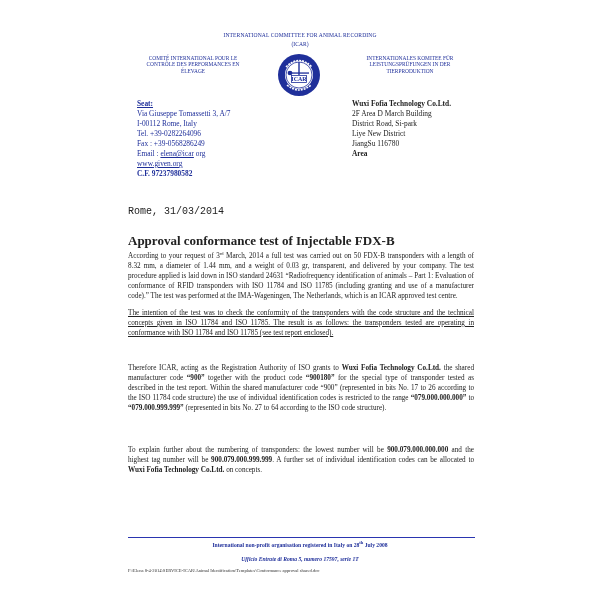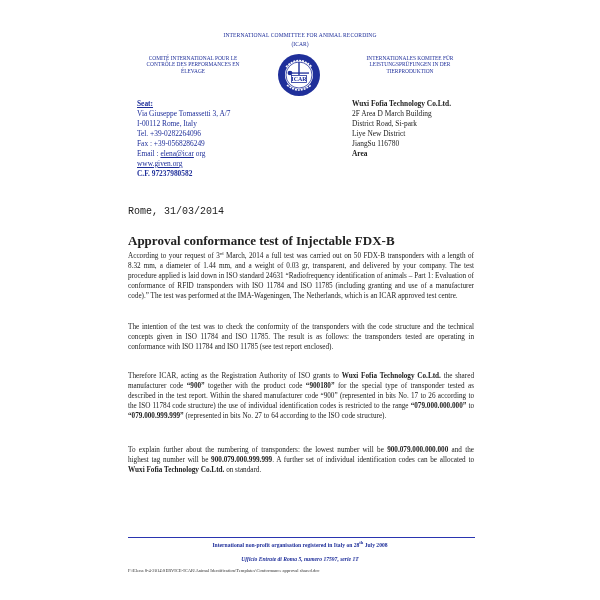--- a/index.html
+++ b/index.html
@@ -18,22 +18,22 @@
   #seat .u { text-decoration: underline; margin-top: 31px; }
   #seat b { font-weight: bold; }
 
   #recipient { top: 99px; left: 352px; font-size: 7.4px; line-height: 10px; color: #222; }
 
   #date { top: 206px; left: 128px; font-size: 10px; font-family: Liberation Mono, monospace; }
   #subject { top: 233px; left: 128px; font-size: 13px; font-weight: bold; }
 
   .para { left: 128px; width: 346px; font-size: 7.2px; line-height: 10px; text-align: justify; }
   #p1 { top: 251px; }
-  #p2 { top: 322px; }
-  #p3 { top: 371px; }
+  #p2 { top: 308px; text-decoration: underline; }
+  #p3 { top: 363px; }
   #p4 { top: 445px; }
   sup { font-size: 4.5px; vertical-align: super; line-height: 0; }
 
   #footer-line { top: 537px; left: 128px; width: 347px; height: 0; border-top: 1px solid #2a35b0; }
   #footer-1 { top: 542px; left: 0; width: 600px; text-align: center; font-size: 5.6px; font-weight: bold; }
   #footer-2 { top: 556px; left: 0; width: 600px; text-align: center; font-size: 5.6px; font-style: italic; font-weight: bold; }
   #footer-path { top: 568px; left: 128px; font-size: 4.6px; color: #333; }
 </style>
 </head>
 <body>
@@ -90,18 +90,18 @@
 
 <div id="date" class="abs">Rome, 31/03/2014</div>
 <div id="subject" class="abs">Approval conformance test of Injectable FDX-B</div>
 
 <div id="p1" class="abs para"><span>According to your request of 3</span><sup>rd</sup><span> March, 2014 a full test was carried out on 50 FDX-B transponders with a length of 8.32 mm, a diameter of 1.44 mm, and a weight of 0.03 gr, transparent, and delivered by your company. The test procedure applied is laid down in ISO standard 24631 “Radiofrequency identification of animals – Part 1: Evaluation of conformance of RFID transponders with ISO 11784 and ISO 11785 (including granting and use of a manufacturer code).” The test was performed at the IMA-Wageningen, The Netherlands, which is an ICAR approved test centre.</span></div>
 
 <div id="p2" class="abs para">The intention of the test was to check the conformity of the transponders with the code structure and the technical concepts given in ISO 11784 and ISO 11785. The result is as follows: the transponders tested are operating in conformance with ISO 11784 and ISO 11785 (see test report enclosed).</div>
 
 <div id="p3" class="abs para"><span>Therefore ICAR, acting as the Registration Authority of ISO grants to </span><b>Wuxi Fofia Technology Co.Ltd.</b><span> the shared manufacturer code </span><b>“900”</b><span> together with the product code </span><b>“900180”</b><span> for the special type of transponder tested as described in the test report. Within the shared manufacturer code “900” (represented in bits No. 17 to 26 according to the ISO 11784 code structure) the use of individual identification codes is restricted to the range </span><b>“079.000.000.000”</b><span> to </span><b>“079.000.999.999”</b><span> (represented in bits No. 27 to 64 according to the ISO code structure).</span></div>
 
-<div id="p4" class="abs para"><span>To explain further about the numbering of transponders: the lowest number will be </span><b>900.079.000.000.000</b><span> and the highest tag number will be </span><b>900.079.000.999.999</b><span>. A further set of individual identification codes can be allocated to </span><b>Wuxi Fofia Technology Co.Ltd.</b><span> on standard.</span></div>
+<div id="p4" class="abs para"><span>To explain further about the numbering of transponders: the lowest number will be </span><b>900.079.000.000.000</b><span> and the highest tag number will be </span><b>900.079.000.999.999</b><span>. A further set of individual identification codes can be allocated to </span><b>Wuxi Fofia Technology Co.Ltd.</b><span> on concepts.</span></div>
 
 <div id="footer-line" class="abs"></div>
 <div id="footer-1" class="abs blue"><span>International non-profit organisation registered in Italy on 28</span><sup>th</sup><span> July 2008</span></div>
 <div id="footer-2" class="abs blue">Ufficio Entrate di Roma 5, numero 17597, serie 1T</div>
 <div id="footer-path" class="abs">F:\Elena 8-4-2014\SERVICE-ICAR\Animal Identification\Templates\Conformance approval shared.doc</div>
 
 </body></html>

